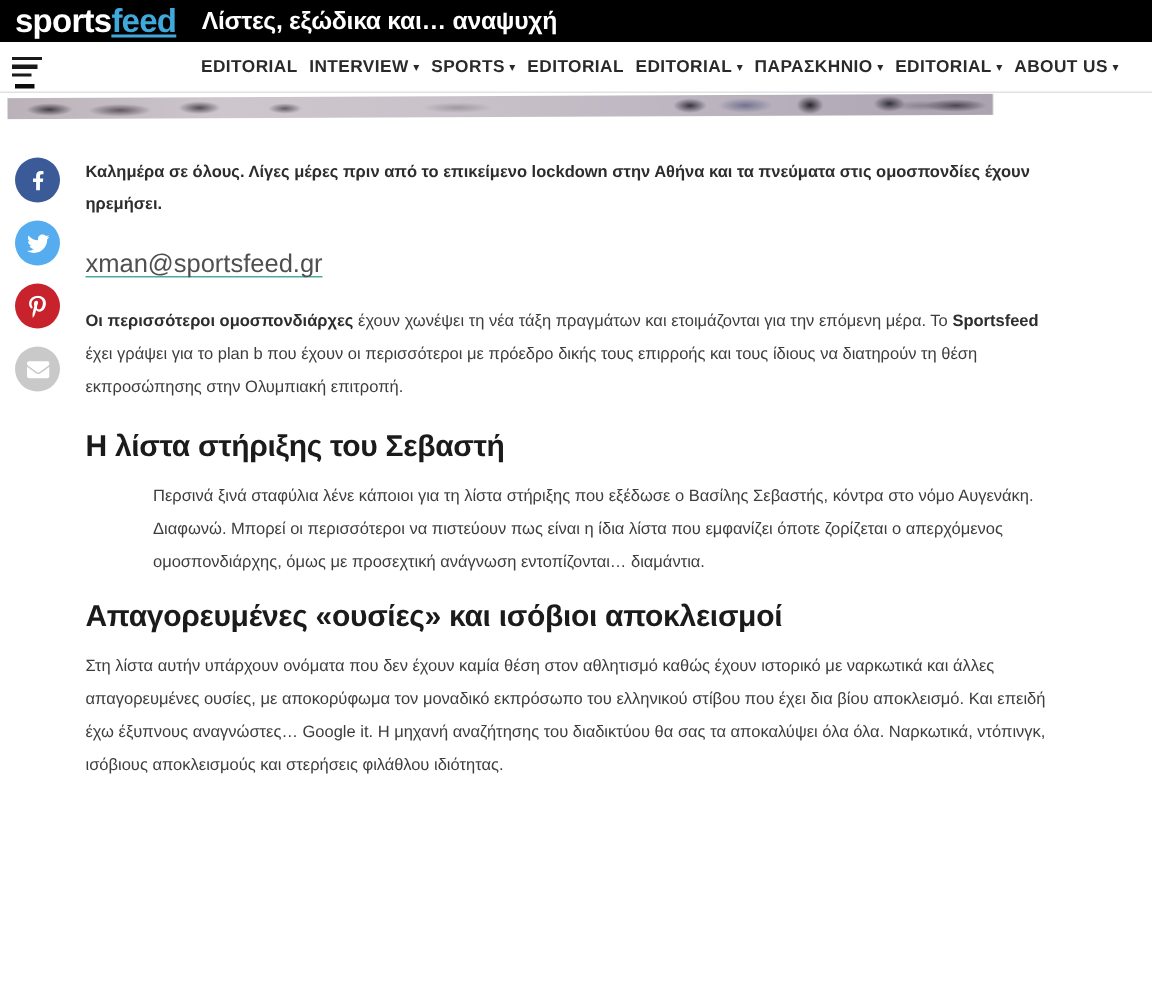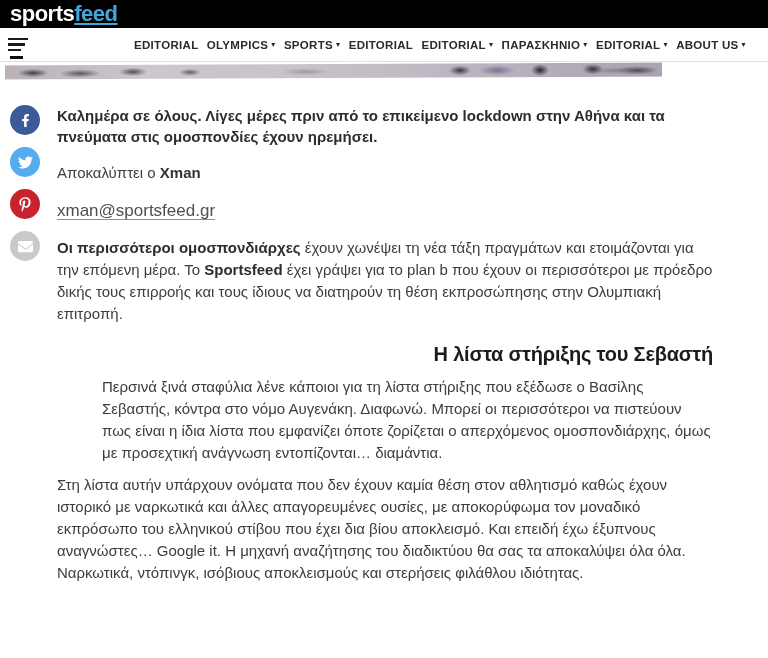--- a/index.html
+++ b/index.html
@@ -65,59 +65,60 @@
   
   .share-rail { position:absolute; left:10px; top:105px; width:30px; }
   .share-btn {
     width:30px; height:30px; border-radius:50%; margin-bottom:12px;
     display:flex; align-items:center; justify-content:center; cursor:pointer;
   }
   .share-btn svg { display:block; }
 
   
   .article { position:absolute; left:57px; top:78px; width:656px; color:#3d3d3d; }
-  .article p { font-size:15px; line-height:22px; }
+  .article p { font-size:11px; line-height:22px; }
   .intro { margin-top:27px; font-weight:700; color:#2d2d2d; line-height:21px !important; }
   .byline { margin-top:17px; line-height:18px !important; }
   .byline b { color:#333; }
   .email-link {
     display:inline-block; margin-top:20px; font-size:17px; color:#4f4f4f;
     text-decoration:none; border-bottom:1.5px solid #4bab9e; line-height:17px; cursor:pointer;
   }
   .p2 { margin-top:17px; }
   .p2 b, .bullet-list b { color:#2d2d2d;text-align:center; }
   .bullet-list { margin-top:19px; padding-left:43px; padding-right:26px; list-style:disc; }
   .bullet-list li { font-size:15px; line-height:21px; }
-  h2 { font-size:20px; font-weight:700; color:#1b1b1b; letter-spacing:-0.2px; line-height:24px;text-align:right; }
+  h2 { font-size:20px; font-weight:700; color:#1b1b1b; letter-spacing:-0.2px; line-height:24px; }
   .h2-first { margin-top:17px; }
   .p3 { margin-top:10px;margin-left:45px; }
   .h2-second { margin-top:13px; }
   .p4 { margin-top:10px; }
 </style>
 </head>
 <body>
 
 <header class="topbar">
   <div class="logo">
     <span class="logo-part1">sports</span><span class="logo-part2">feed</span>
   </div>
+  <div class="tagline">Λίστες, εξώδικα και… αναψυχή</div>
 </header>
 
 <nav class="navbar">
   <div class="hamburger">
     <div class="bar b1"></div>
       <div class="bar b2"></div>
       <div class="bar b3"></div>
   </div>
   <ul class="nav-items">
     <li class="nav-item">
         <span>EDITORIAL</span>
       </li>
     <li class="nav-item">
-        <span>OLYMPICS</span>
+        <span>INTERVIEW</span>
         <span class="caret">▾</span>
       </li>
     <li class="nav-item">
         <span>SPORTS</span>
         <span class="caret">▾</span>
       </li>
     <li class="nav-item">
         <span>EDITORIAL</span>
       </li>
     <li class="nav-item">
@@ -169,24 +170,24 @@
       <svg width="15" height="15" viewBox="0 0 512 512">
           <path fill="#fff" d="M502.3 190.8c3.9-3.1 9.7-.2 9.7 4.7V400c0 26.5-21.5 48-48 48H48c-26.5 0-48-21.5-48-48V195.6c0-5 5.7-7.8 9.7-4.7 22.4 17.4 52.1 39.5 154.1 113.6 21.1 15.4 56.7 47.8 92.2 47.6 35.7.3 72-32.8 92.3-47.6 102-74.1 131.6-96.3 154-113.7zM256 320c23.2.4 56.6-29.2 73.4-41.4 132.7-96.3 142.8-104.7 173.4-128.7 5.8-4.5 9.2-11.5 9.2-18.9v-19c0-26.5-21.5-48-48-48H48C21.5 64 0 85.5 0 112v19c0 7.4 3.4 14.3 9.2 18.9 30.6 23.9 40.7 32.4 173.4 128.7 16.8 12.2 50.2 41.8 73.4 41.4z"></path>
         </svg>
     </span>
   </div>
 </aside>
 
 <article class="article">
   <p class="intro">Καλημέρα σε όλους. Λίγες μέρες πριν από το επικείμενο lockdown στην Αθήνα και τα πνεύματα στις ομοσπονδίες έχουν ηρεμήσει.</p>
 
-  <p class="byline"><span>Αποκαλύπτει ο </span><b>Xman</b></p>
 
   <a class="email-link">xman@sportsfeed.gr</a>
 
   <p class="p2"><b>Οι περισσότεροι ομοσπονδιάρχες</b><span> έχουν χωνέψει τη νέα τάξη πραγμάτων και ετοιμάζονται για την επόμενη μέρα. Το </span><b>Sportsfeed</b><span> έχει γράψει για το plan b που έχουν οι περισσότεροι με πρόεδρο δικής τους επιρροής και τους ίδιους να διατηρούν τη θέση εκπροσώπησης στην Ολυμπιακή επιτροπή.</span></p>
 
 
   <h2 class="h2-first">Η λίστα στήριξης του Σεβαστή</h2>
   <p class="p3">Περσινά ξινά σταφύλια λένε κάποιοι για τη λίστα στήριξης που εξέδωσε ο Βασίλης Σεβαστής, κόντρα στο νόμο Αυγενάκη. Διαφωνώ. Μπορεί οι περισσότεροι να πιστεύουν πως είναι η ίδια λίστα που εμφανίζει όποτε ζορίζεται ο απερχόμενος ομοσπονδιάρχης, όμως με προσεχτική ανάγνωση εντοπίζονται… διαμάντια.</p>
 
+  <h2 class="h2-second">Απαγορευμένες «ουσίες» και ισόβιοι αποκλεισμοί</h2>
   <p class="p4">Στη λίστα αυτήν υπάρχουν ονόματα που δεν έχουν καμία θέση στον αθλητισμό καθώς έχουν ιστορικό με ναρκωτικά και άλλες απαγορευμένες ουσίες, με αποκορύφωμα τον μοναδικό εκπρόσωπο του ελληνικού στίβου που έχει δια βίου αποκλεισμό. Και επειδή έχω έξυπνους αναγνώστες… Google it. Η μηχανή αναζήτησης του διαδικτύου θα σας τα αποκαλύψει όλα όλα. Ναρκωτικά, ντόπινγκ, ισόβιους αποκλεισμούς και στερήσεις φιλάθλου ιδιότητας.</p>
 </article>
 
 </body></html>

